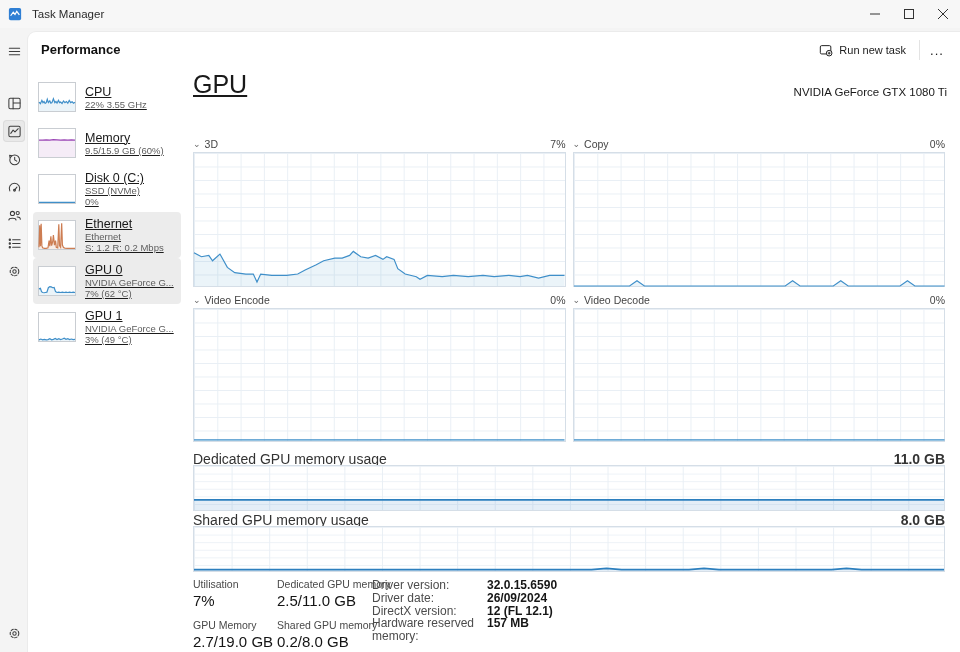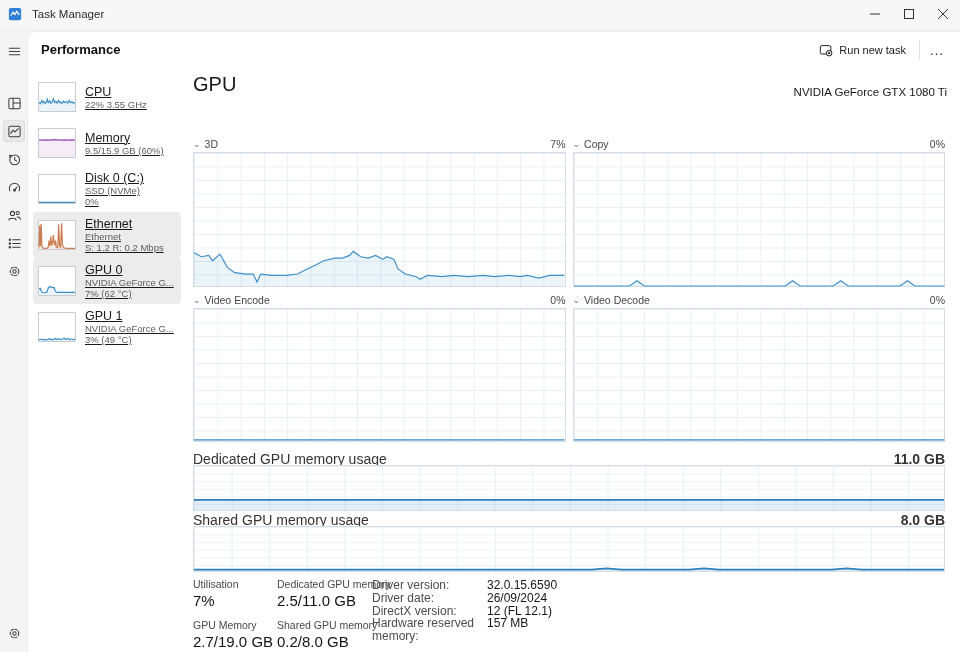--- a/index.html
+++ b/index.html
@@ -33,21 +33,21 @@
   .side-item { height:46px; display:flex; align-items:center; padding-left:5px; border-radius:4px;text-decoration:underline; }
   .side-item.hl { background:#ececec; }
   .thumb { width:38px; height:30px; background:#fff; border:1px solid #c9cdd2; position:relative; flex:none; }
   .thumb svg { position:absolute; inset:0; width:100%; height:100%; }
   .side-text { margin-left:9px; overflow:hidden; }
   .side-title { font-size:12.5px; color:#191919; line-height:14px; white-space:nowrap; }
   .side-sub { font-size:9.5px; color:#5d5d5d; line-height:11px; white-space:nowrap; }
 
   
   .main { position:absolute; left:165px; top:38px; right:13px; bottom:0; }
-  .gpu-title { font-size:20px; font-weight:300; color:#191919; line-height:28px; }
+  .gpu-title { font-size:25px; font-weight:300; color:#191919; line-height:28px;text-decoration:underline; }
   .gpu-subtitle { position:absolute; top:16px; right:0; font-size:11.5px; color:#191919; }
 
   .charts-grid { position:absolute; top:67px; left:0; right:2px; }
   .chart-col-row { display:flex; gap:7px; }
   .chart-cell { flex:1; min-width:0; }
   .chart-hdr { display:flex; align-items:center; font-size:10.5px; color:#454545; height:14px; margin-bottom:1px; }
   .chev { font-size:9px; color:#6a6a6a; margin-right:4px; line-height:10px; }
   .chart-hdr .pct { margin-left:auto; }
   .plot { height:135px; border:1px solid #d5dee7; position:relative; background-color:#fff;
     background-image:linear-gradient(to right,#e9eff5 1px,transparent 1px),linear-gradient(to bottom,#e9eff5 1px,transparent 1px);
@@ -74,21 +74,21 @@
   
   .stats { position:absolute; top:508px; left:0; right:0; }
   .stat-col1 { position:absolute; left:0; top:0; width:82px; }
   .stat-col2 { position:absolute; left:84px; top:0; width:95px; }
   .stat-label { font-size:10.5px; color:#494949; line-height:13px; margin-top:9px; white-space:nowrap; }
   .stat-label:first-child { margin-top:0; }
   .stat-value { font-size:15px; color:#141414; line-height:19px; white-space:nowrap; }
   .kv-col { position:absolute; left:179px; top:1px; }
   .kv-row { display:flex; font-size:12px; line-height:12.8px; }
   .kv-label { width:115px; color:#4c4c4c; }
-  .kv-value { color:#161616; font-weight:400; white-space:nowrap; }
+  .kv-value { color:#161616; font-weight:700; white-space:nowrap; }
 </style>
 </head>
 <body>
 
 <div class="titlebar">
   <svg class="app-icon" viewBox="0 0 16 16">
     <rect x="1" y="1" width="14" height="14" rx="2" fill="#2f7fd4"></rect>
     <polyline points="3,10 6,6 8,8.5 10,5 13,9" fill="none" stroke="#fff" stroke-width="1.4"></polyline>
   </svg>
   <span class="titlebar-title">Task Manager</span>

